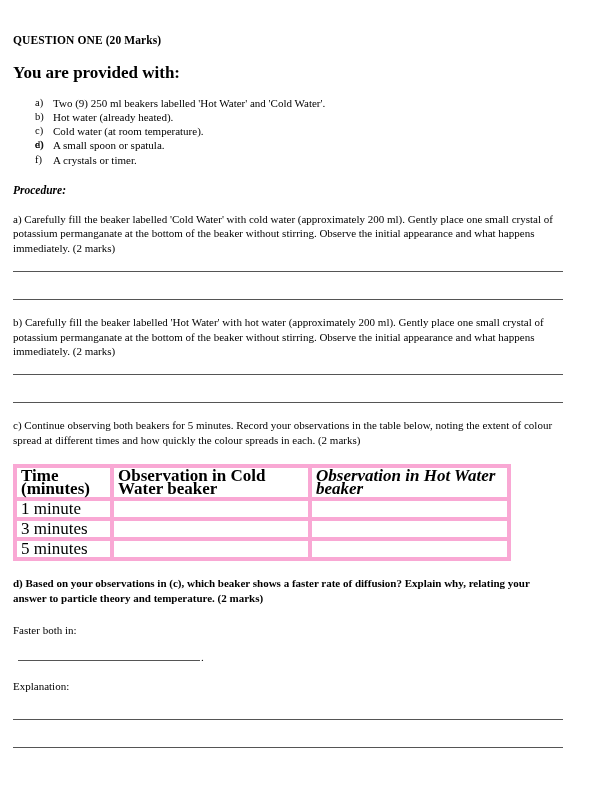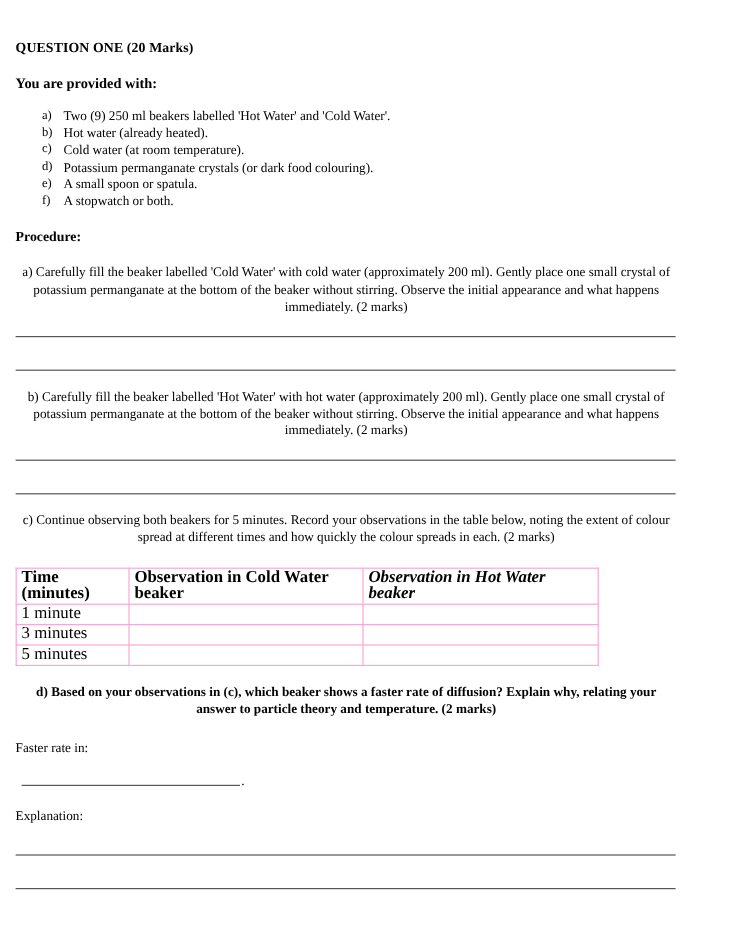--- a/index.html
+++ b/index.html
@@ -31,21 +31,21 @@
   }
 
   .q-title {
     font-size: 11.5px;
     font-weight: bold;
     letter-spacing: 0.1px;
     margin: 0 0 16px 0;
     line-height: 1.15;
   }
   .provided-heading {
-    font-size: 12px;
+    font-size: 17px;
     font-weight: bold;
     margin: 0 0 13px 0;
     line-height: 1.15;
   }
 
   ul.materials {
     list-style: none;
     margin: 0 0 0 0;
     padding: 0;
   }
@@ -62,27 +62,28 @@
     top: 0;
     width: 16px;
     font-size: 10.5px;
   }
 
   .procedure-heading {
     font-size: 11.5px;
     font-weight: bold;
     margin: 17px 0 0 0;
     line-height: 1.15;
+    font-style: italic;
   }
 
   .para {
     font-size: 11px;
     line-height: 14.4px;
     margin: 15px 0 0 0;
-    text-align: center;
+    text-align: left;
     width: 551px;
   }
   .para.bold {
     font-weight: bold;
   }
 
   .answer-lines {
     margin-top: 16px;
   }
   .rule {
@@ -97,22 +98,22 @@
   }
 
   .obs-table {
     border-collapse: collapse;
     margin-top: 17px;
     table-layout: fixed;
     width: 458px;
   }
   .obs-table th,
   .obs-table td {
-    border: 1px solid #f9a8d4;
-    font-size: 14px;
+    border: 4px solid #f9a8d4;
+    font-size: 17px;
     line-height: 13px;
     padding: 1px 4px 2px 4px;
     text-align: left;
     vertical-align: top;
     height: 13px;
   }
   .obs-table th {
     font-weight: bold;
   }
   .obs-table td {
@@ -169,29 +170,28 @@
       <li>
         <span class="marker">b)</span>
         <span>Hot water (already heated).</span>
       </li>
       <li>
         <span class="marker">c)</span>
         <span>Cold water (at room temperature).</span>
       </li>
       <li>
         <span class="marker">d)</span>
-        <span>Potassium permanganate crystals (or dark food colouring).</span>
       </li>
       <li>
         <span class="marker">e)</span>
         <span>A small spoon or spatula.</span>
       </li>
       <li>
         <span class="marker">f)</span>
-        <span>A stopwatch or both.</span>
+        <span>A crystals or timer.</span>
       </li>
     </ul>
 
     <div class="procedure-heading">Procedure:</div>
 
     <div class="para">a) Carefully fill the beaker labelled 'Cold Water' with cold water (approximately 200 ml). Gently place one small crystal of potassium permanganate at the bottom of the beaker without stirring. Observe the initial appearance and what happens immediately. (2 marks)</div>
 
     <div class="answer-lines">
       <div class="rule"></div>
       <div class="rule-gap"></div>
@@ -230,21 +230,21 @@
         <tr>
           <td>5 minutes</td>
           <td></td>
           <td></td>
         </tr>
       </tbody>
     </table>
 
     <div class="para bold">d) Based on your observations in (c), which beaker shows a faster rate of diffusion? Explain why, relating your answer to particle theory and temperature. (2 marks)</div>
 
-    <div class="label-line">Faster rate in:</div>
+    <div class="label-line">Faster both in:</div>
 
     <div class="short-rule-row">
       <span class="short-rule"></span>
       <span class="period">.</span>
     </div>
 
     <div class="label-line">Explanation:</div>
 
     <div class="tail-lines">
       <div class="rule"></div>

